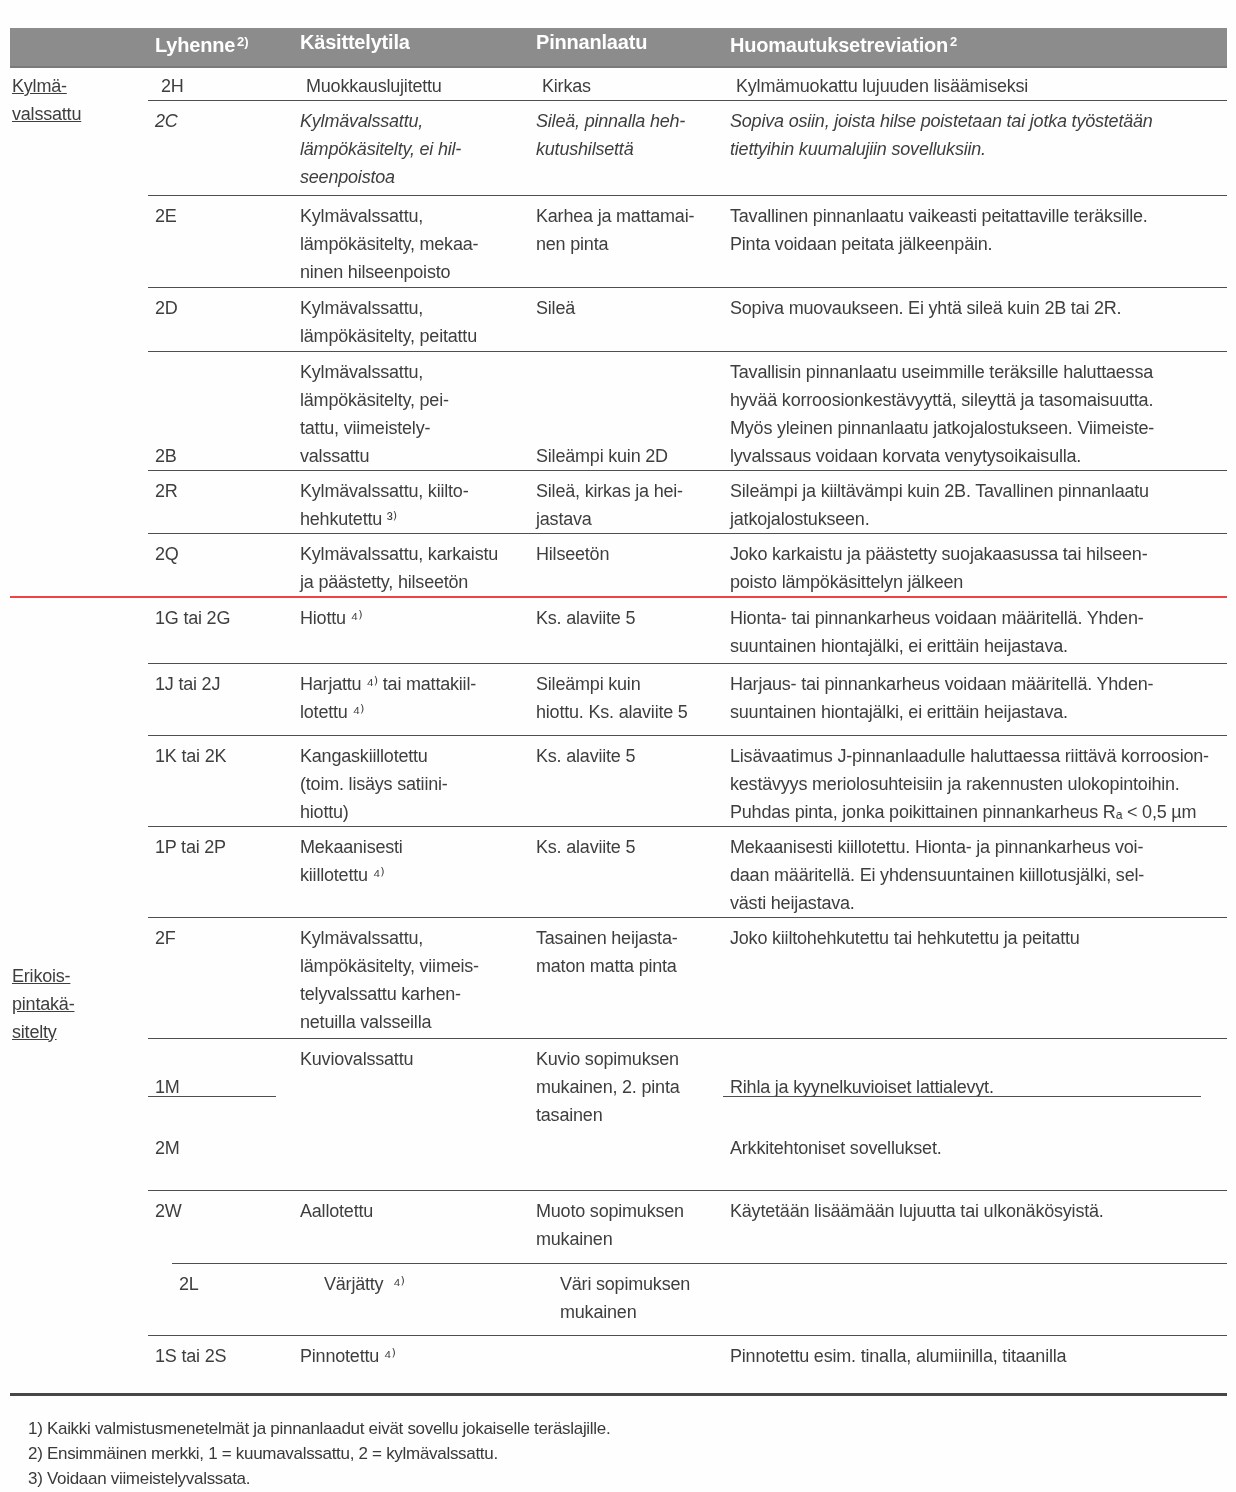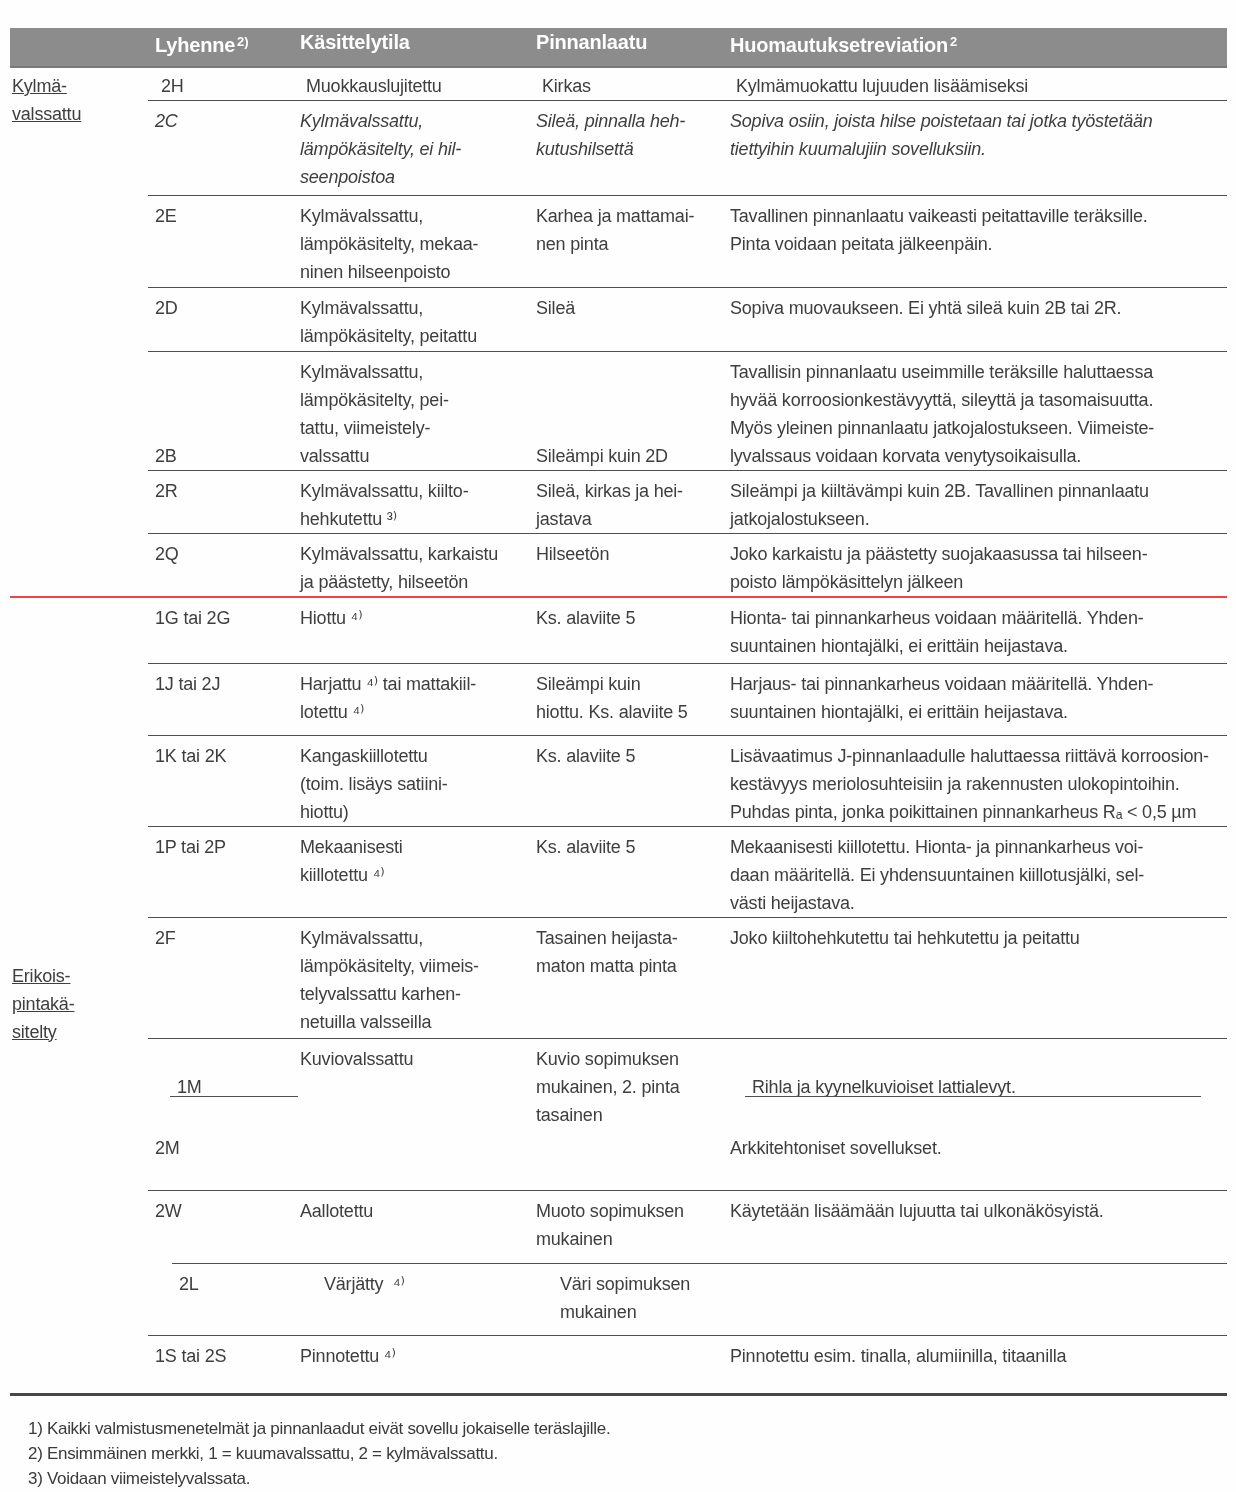--- a/index.html
+++ b/index.html
@@ -43,21 +43,21 @@
   .sec2 .row:nth-child(3){min-height:89px;}
   .sec2 .row:nth-child(4){min-height:88px;}
   .sec2 .row:nth-child(5){min-height:121px;}
   .sec2 .row:nth-child(6){min-height:74px;}
   .sec2 .row:nth-child(7){min-height:73px;}
   .sec2 .row:nth-child(8){min-height:72px;margin-left:24px;}
   .sec2 .row:nth-child(9){min-height:58px;}
   
   .cell.split{padding:0 8px 0 7px;}
   .sub{box-sizing:border-box;white-space:pre-line;}
-  .sub1{height:30px;padding-top:6px;position:relative;margin-left:22px;}
+  .sub1{height:30px;padding-top:6px;position:relative;}
   .sub2{padding-top:9px;}
   .code-split .sub1::after{content:"";position:absolute;left:-7px;bottom:0;width:128px;border-bottom:1.5px solid #4f4f4f;}
   .notes-split .sub1::after{content:"";position:absolute;left:-7px;right:18px;bottom:0;border-bottom:1.5px solid #4f4f4f;}
   
   .footnotes{border-top:3px solid #474747;margin-top:0;padding:20px 0 0 18px;
              font-size:17px;line-height:25px;letter-spacing:-0.3px;color:#3a3a3a;}
   .fn{white-space:pre-line;}
 </style>
 </head>
 <body>

